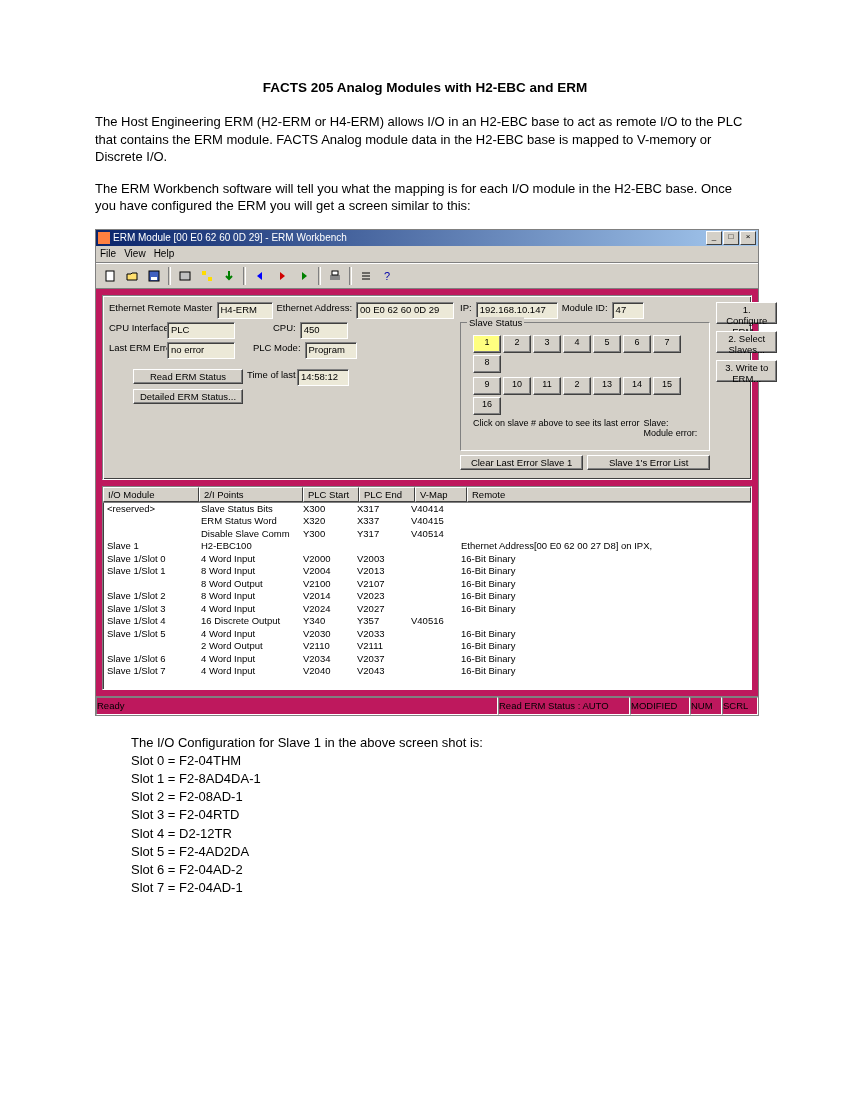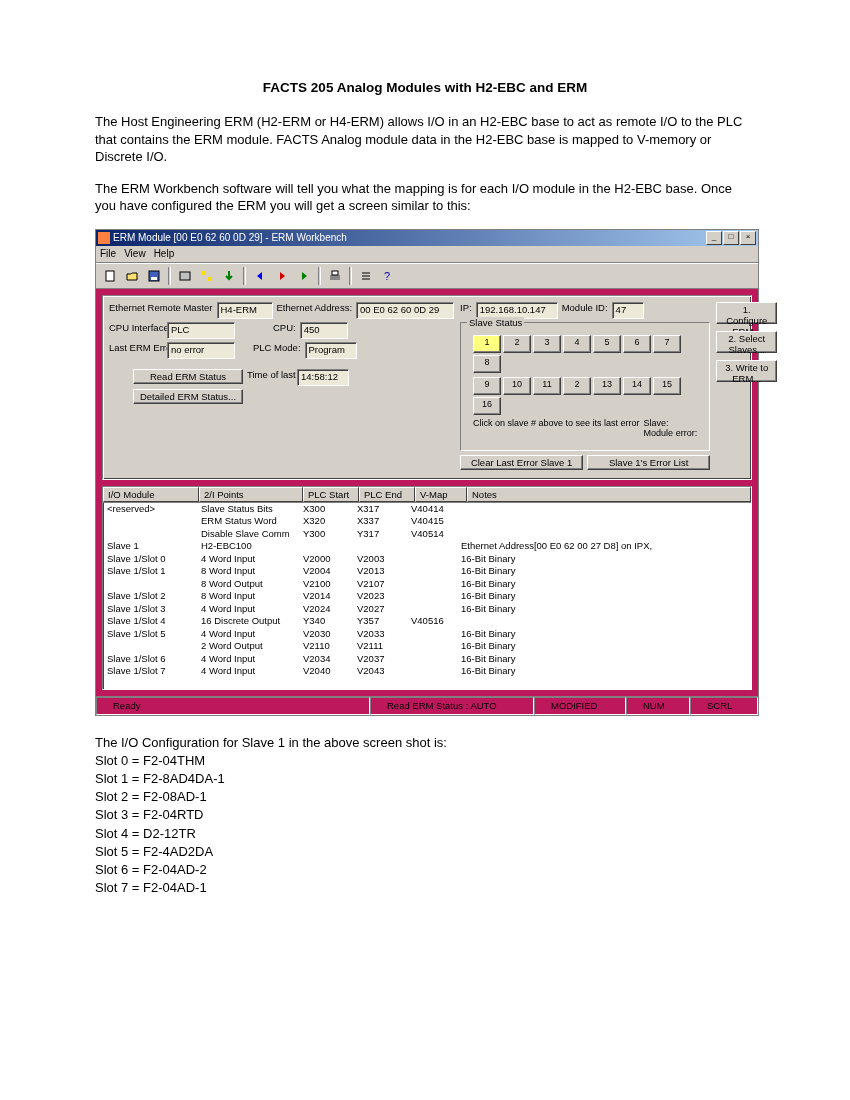--- a/index.html
+++ b/index.html
@@ -94,22 +94,22 @@
     margin:0 6px 6px 6px;border:1px solid #808080;border-right-color:#fff;border-bottom-color:#fff;
     box-shadow: inset 1px 1px 0 #404040;background:#fff;height:202px;overflow:hidden;
   }
   .lvhead{display:flex;background:#d4d0c8;border-bottom:1px solid #808080;}
   .lvcol{border:1px solid #404040;border-top-color:#fff;border-left-color:#fff;padding:1px 4px;font-size:9.5px;overflow:hidden;white-space:nowrap;}
   .lvbody{font-size:9.5px;line-height:12.5px;}
   .lvrow{display:flex;}
   .lvcell{padding:0 4px;overflow:hidden;white-space:nowrap;}
   .c0{width:86px;} .c1{width:94px;} .c2{width:46px;} .c3{width:46px;} .c4{width:42px;} .c5{flex:1;}
   .statusbar{height:18px;border-top:1px solid #808080;display:flex;font-size:9.5px;}
-  .statcell{border:1px solid #808080;border-right-color:#fff;border-bottom-color:#fff;padding:1px 16px;display:flex;align-items:center;}
-  .config-list{font-size:13px;line-height:1.4;}
+  .statcell{border:1px solid #808080;border-right-color:#fff;border-bottom-color:#fff;padding:1px 0;display:flex;align-items:center;}
+  .config-list{font-size:13px;line-height:1.4;margin-left:36px;}
 </style>
 </head>
 <body>
 
 <div class="page">
   <div class="title">FACTS 205 Analog Modules with H2-EBC and ERM</div>
   <div class="para">The Host Engineering ERM (H2-ERM or H4-ERM) allows I/O in an H2-EBC base to act as remote I/O to the PLC that contains the ERM module.  FACTS Analog module data in the H2-EBC base is mapped to V-memory or Discrete I/O.</div>
   <div class="para">The ERM Workbench software will tell you what the mapping is for each I/O module in the H2-EBC base.  Once you have configured the ERM you will get a screen similar to this:</div>
 
   <div class="screenshot">
@@ -280,21 +280,21 @@
       </div>
     </div>
 
     <div class="listview">
       <div class="lvhead">
         <div class="lvcol c0">I/O Module</div>
         <div class="lvcol c1">2/I Points</div>
         <div class="lvcol c2">PLC Start</div>
         <div class="lvcol c3">PLC End</div>
         <div class="lvcol c4">V-Map</div>
-        <div class="lvcol c5">Notes</div>
+        <div class="lvcol c5">Remote</div>
       </div>
       <div class="lvbody" id="lvbody">
           <div class="lvrow">
             <div class="lvcell c0">&lt;reserved&gt;</div>
             <div class="lvcell c1">Slave Status Bits</div>
             <div class="lvcell c2">X300</div>
             <div class="lvcell c3">X317</div>
             <div class="lvcell c4">V40414</div>
             <div class="lvcell c5"></div>
           </div>

